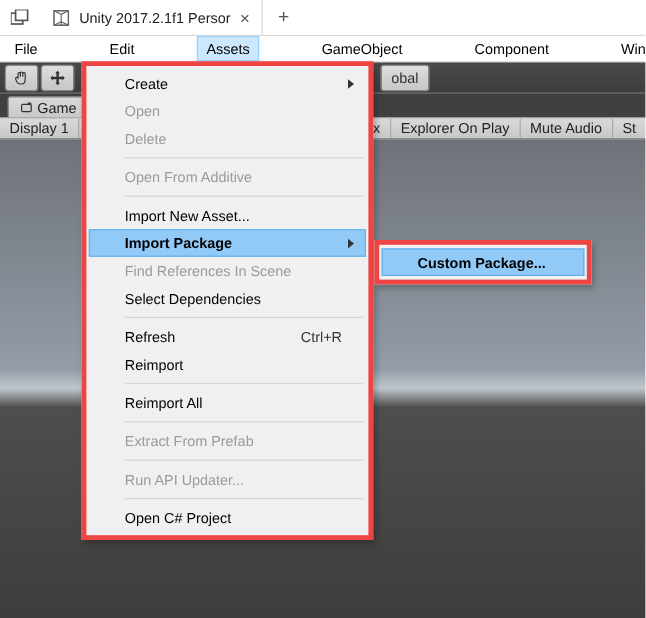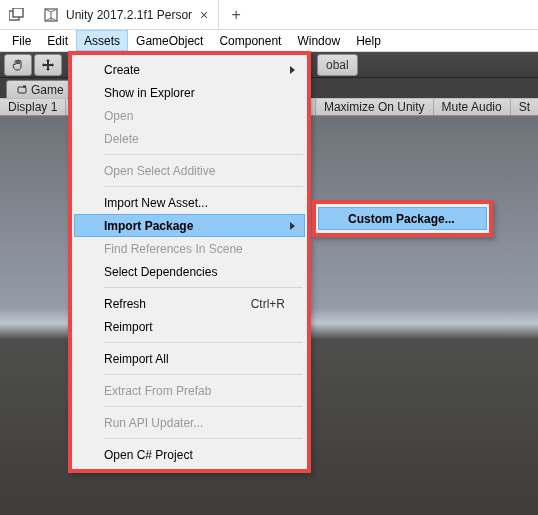--- a/index.html
+++ b/index.html
@@ -7,21 +7,21 @@
   body { width: 538px; height: 515px; overflow: hidden; background: #fff; }
 
   
   .titlebar { height: 30px; background: #fff; border-bottom: 1px solid #d9d9d9; display: flex; align-items: stretch; }
   .titlebar .sysicon { width: 34px; display: flex; align-items: center; justify-content: center; color: #555; }
   .titlebar .tab { display: flex; align-items: center; padding: 0 10px; border-right: 1px solid #d9d9d9; gap: 8px; color: #222; }
   .titlebar .tab .close { color: #555; font-size: 14px; line-height: 1; }
   .titlebar .newtab { width: 34px; display: flex; align-items: center; justify-content: center; color: #555; font-size: 16px; }
 
   
-  .menubar { height: 22px; background: #fff; display: flex; align-items: stretch; padding: 0 4px; border-bottom: 1px solid #d9d9d9; }
+  .menubar { height: 22px; background: #fff; display: flex; align-items: stretch; padding: 0 4px; border-bottom: 1px solid #d9d9d9; gap: 44px; }
   .menubar .item { padding: 0 8px; display: flex; align-items: center; color: #000; }
   .menubar .item.active { background: #cce8ff; outline: 1px solid #99d1ff; outline-offset: -1px; }
 
   
   .toolstrip { height: 26px; background: linear-gradient(#4a4a4a, #3d3d3d); display: flex; align-items: center; padding: 2px 4px; border-bottom: 1px solid #222; }
   .toolbtn { width: 28px; height: 22px; background: linear-gradient(#dedede,#c6c6c6); border: 1px solid #8a8a8a; border-radius: 3px; margin-right: 2px; display: flex; align-items: center; justify-content: center; }
   .toolbtn.pill { width: auto; padding: 0 8px; color: #333; margin-left: 253px; }
 
   
   .subtabrow { height: 20px; background: #404040; display: flex; align-items: flex-end; padding-left: 6px; }
@@ -109,49 +109,46 @@
 
 <div class="optrow">
   <div class="cell">
       <span>Display 1</span>
     </div>
   <div class="spacer"></div>
   <div class="cell">
       <span>1x</span>
     </div>
   <div class="cell">
-      <span>Maximize On Unity</span>
+      <span>Explorer On Play</span>
     </div>
   <div class="cell">
       <span>Mute Audio</span>
     </div>
   <div class="cell" style="border-right:none">
       <span>St</span>
     </div>
 </div>
 
 <div class="viewport"></div>
 
 <div class="menu main" id="assets-menu">
     <div class="menu-row">
       <span>Create</span>
       <span class="arrow"></span>
     </div>
-    <div class="menu-row">
-      <span>Show in Explorer</span>
-    </div>
     <div class="menu-row disabled">
       <span>Open</span>
     </div>
     <div class="menu-row disabled">
       <span>Delete</span>
     </div>
     <div class="menu-sep"></div>
     <div class="menu-row disabled">
-      <span>Open Select Additive</span>
+      <span>Open From Additive</span>
     </div>
     <div class="menu-sep"></div>
     <div class="menu-row">
       <span>Import New Asset...</span>
     </div>
     <div class="menu-row highlight">
       <span>Import Package</span>
       <span class="arrow"></span>
     </div>
     <div class="menu-row disabled">

